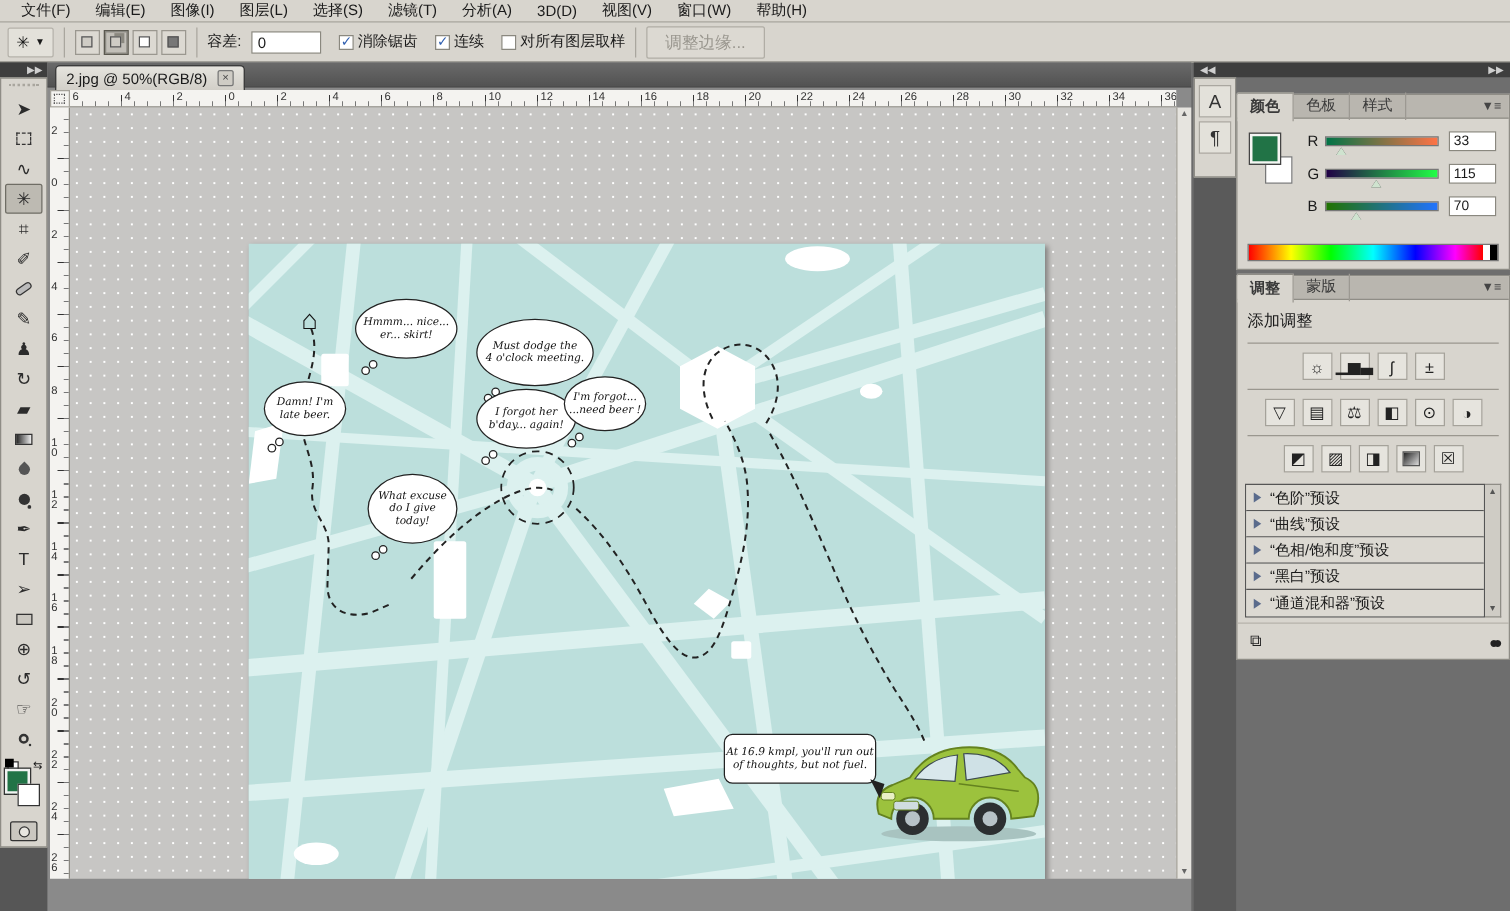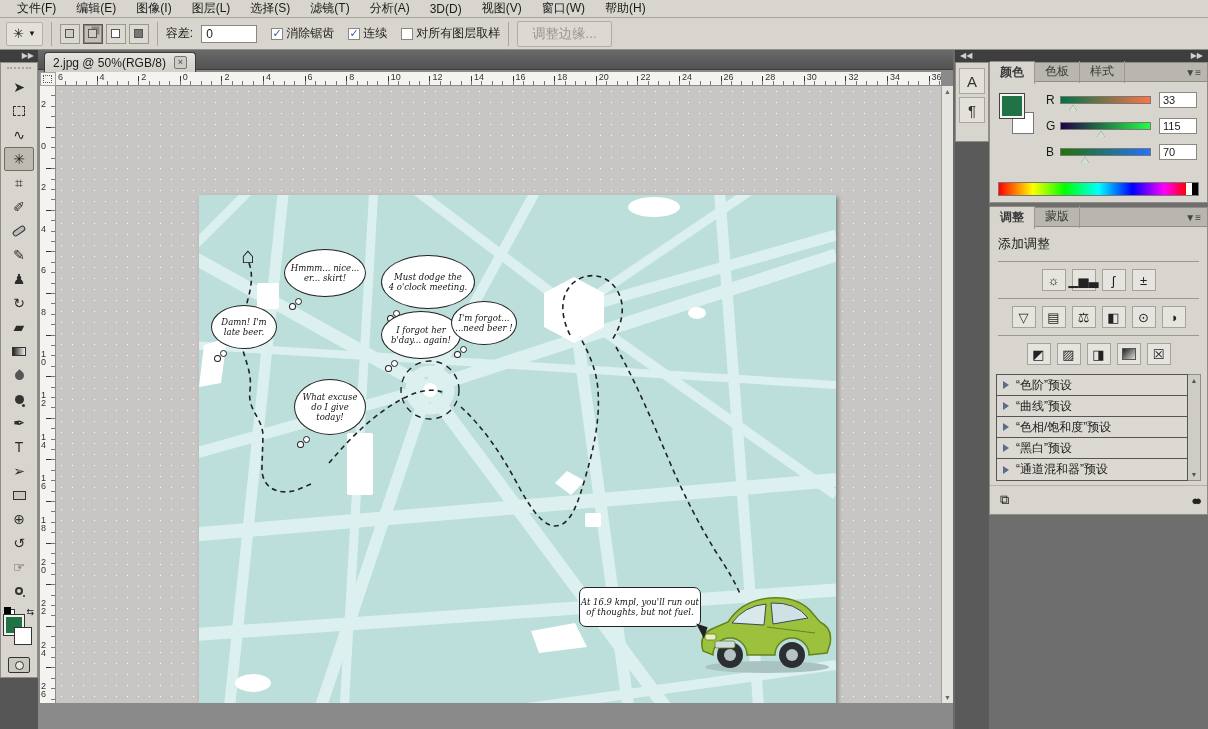--- a/index.html
+++ b/index.html
@@ -409,21 +409,21 @@
             <circle cx="33" cy="68" r="6" fill="#b7c2c7"></circle>
           <circle cx="95" cy="68" r="13" fill="#2c2f31"></circle>
             <circle cx="95" cy="68" r="6" fill="#b7c2c7"></circle>
           <rect x="8" y="47" width="11" height="6" rx="2" fill="#e9f0c5" stroke="#64821f" stroke-width="0.8"></rect>
           <path d="M70,40 L118,46" stroke="#64821f" stroke-width="1.2" fill="none"></path>
           <rect x="18" y="54" width="20" height="7" rx="2" fill="#cfdce0" stroke="#64821f" stroke-width="0.8"></rect>
         </g>
       </svg>
       <div id="house-icon">⌂</div>
       <div id="bubbles">
-          <div class="bubble" style="left: 85px; top: 54px; width: 82px; height: 48px;">
+          <div class="bubble" style="left: 85px; top: 44px; width: 82px; height: 48px;">
             <div>Hmmm... nice...</div>
             <div>er... skirt!</div>
           </div>
           <div class="bubble" style="left: 182px; top: 60px; width: 94px; height: 54px;">
             <div>Must dodge the</div>
             <div>4 o'clock meeting.</div>
           </div>
           <div class="bubble" style="left: 12px; top: 110px; width: 66px; height: 44px;">
             <div>Damn! I'm</div>
             <div>late beer.</div>
@@ -463,21 +463,21 @@
 
 <div id="icon-dock">
   <div class="panelbg" id="icon-dock-items">
       <div class="dock-icon">A</div>
       <div class="dock-icon">¶</div>
     </div>
 </div>
 
 <div id="rightdock">
 
-  <div class="pgroup" style="margin-bottom:4px;">
+  <div class="pgroup" style="margin-bottom:4px;margin-top:13px;">
     <div class="ptabs" id="color-tabs">
         <span class="ptab active">颜色</span>
         <span class="ptab">色板</span>
         <span class="ptab">样式</span>
         <span class="pmenu">▼≡</span>
       </div>
     <div id="color-body">
       <div id="cp-fg" style="background: rgb(33, 115, 70);"></div>
       <div id="cp-bg"></div>
       <div id="slider-rows">

